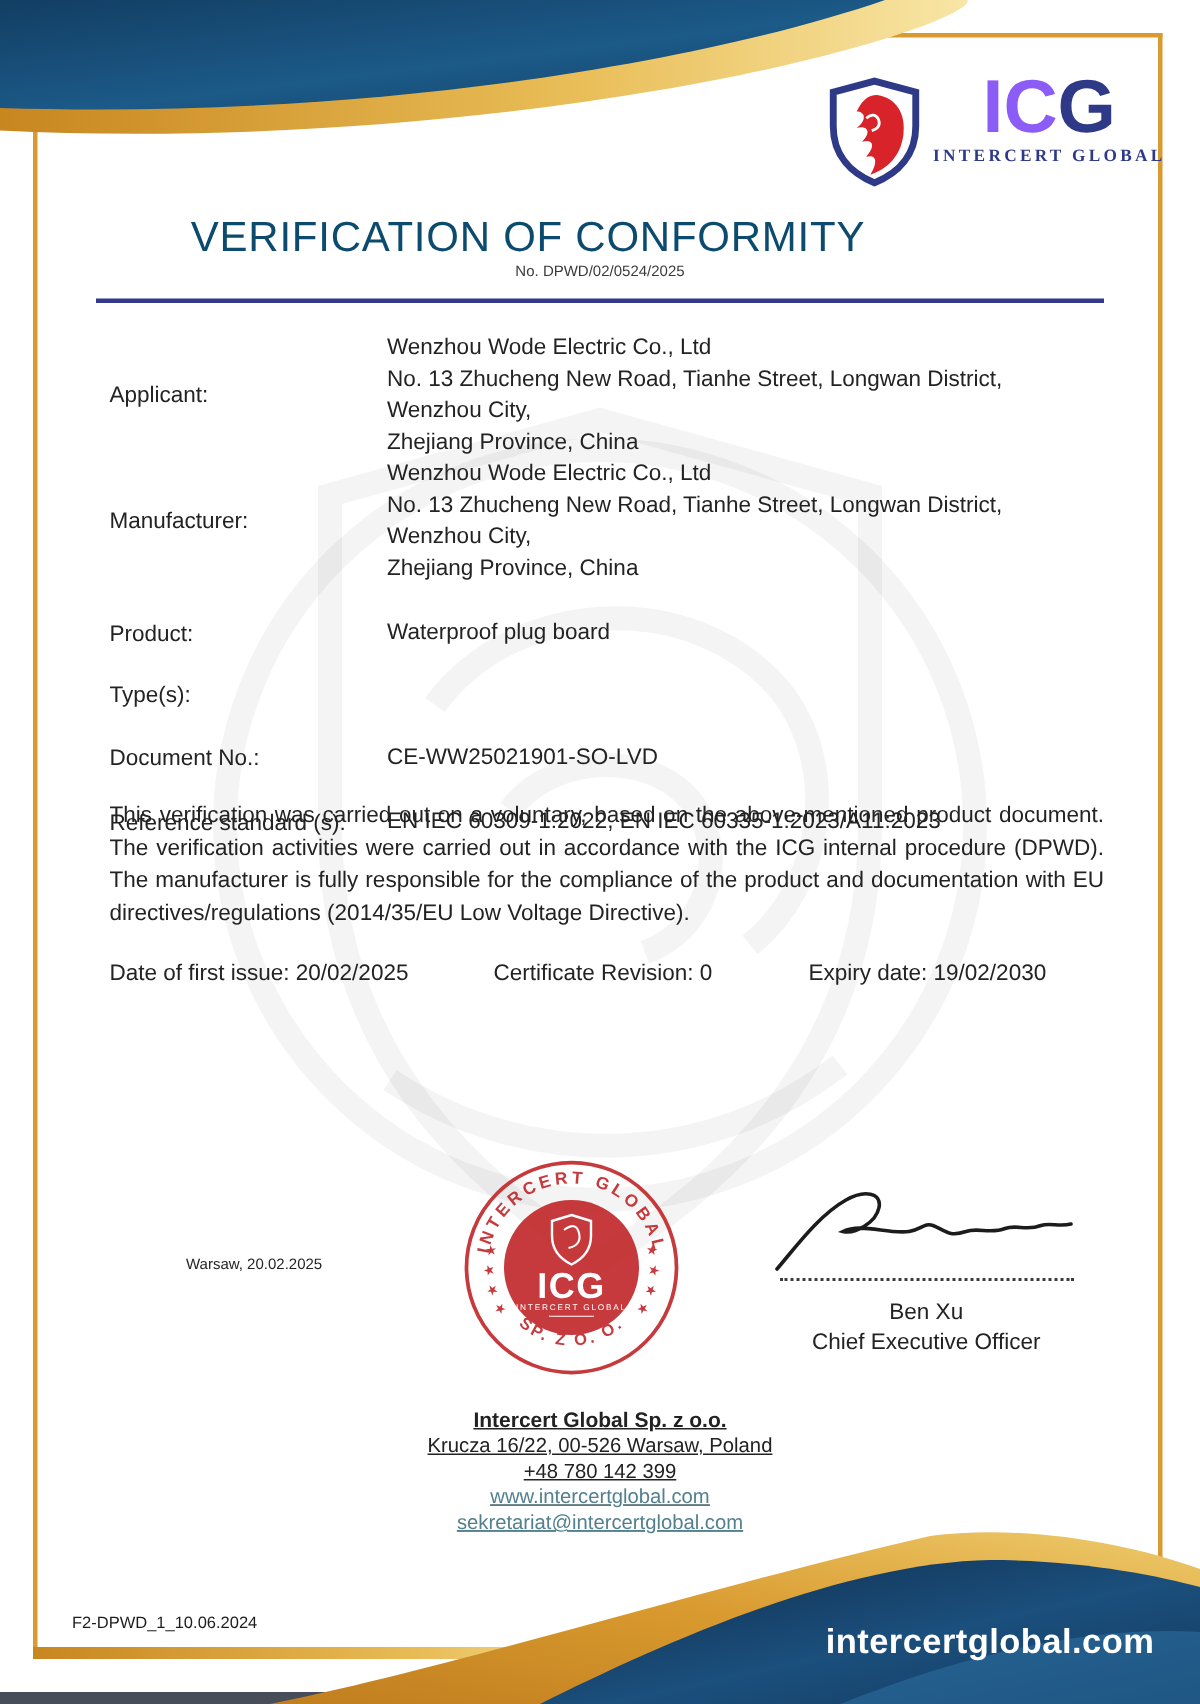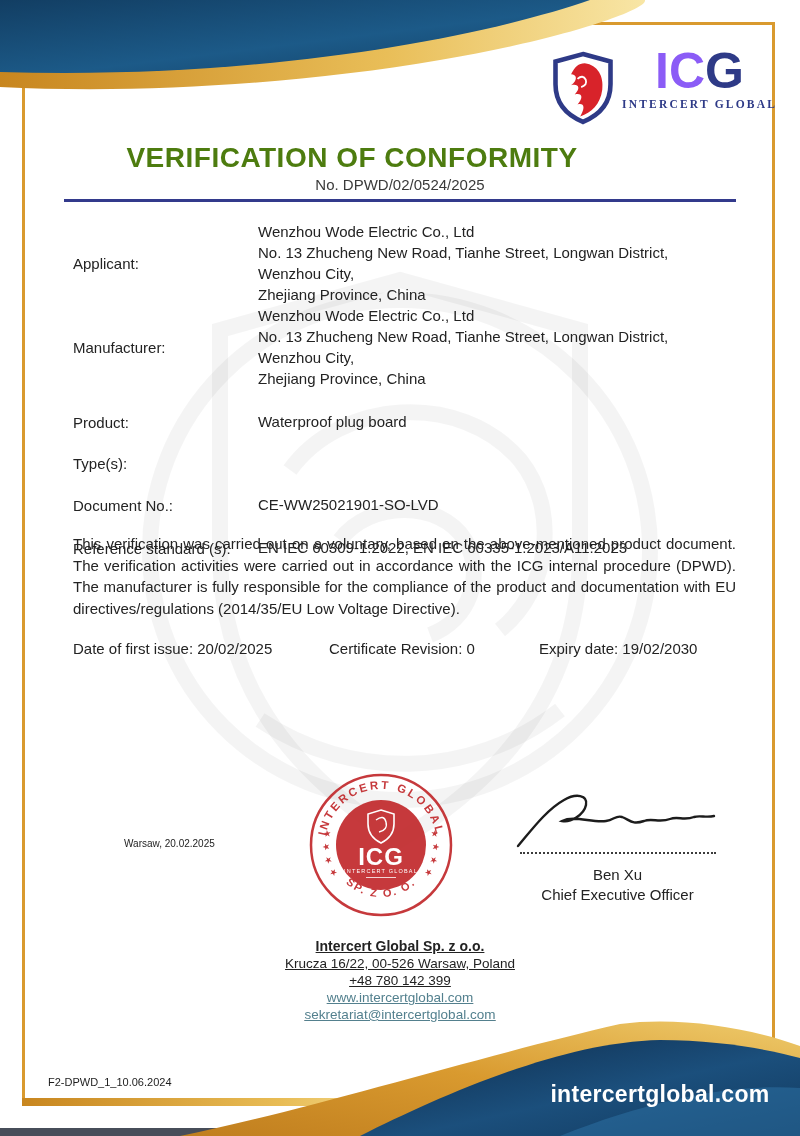--- a/index.html
+++ b/index.html
@@ -34,22 +34,22 @@
   
   .logo { left:550px; top:48px; width:200px; height:86px; display:flex; align-items:flex-start; z-index:3; }
   .logo-shield { width:66px; height:76px; flex:none; margin-top:2px; }
   .logo-text { margin-left:6px; display:flex; flex-direction:column; align-items:center; }
   .logo-icg { font-size:50px; font-weight:800; line-height:0.92; letter-spacing:0px; font-family:"Liberation Sans",sans-serif; }
   .logo-icg .red { color:#8b5cf6; }
   .logo-icg .navy { color:#2E3A87; }
   .logo-sub { font-family:"Liberation Serif", serif; font-size:11.5px; font-weight:700; color:#2E3A87; letter-spacing:2.2px; margin-top:4px; white-space:nowrap; }
 
   
-  .title { left:0; top:142px; width:704px; text-align:center; font-size:28px; font-weight:700; color:#4d7c0f; letter-spacing:0.5px; z-index:3; }
-  .cert-no { left:0; top:176px; width:800px; text-align:center; font-size:15px; color:#3A3A3A; z-index:3; }
+  .title { left:0; top:142px; width:704px; text-align:center; font-size:28px; font-weight:400; color:#0c4a6e; letter-spacing:0.5px; z-index:3; }
+  .cert-no { left:0; top:176px; width:800px; text-align:center; font-size:10px; color:#3A3A3A; z-index:3; }
   .head-rule { left:64px; top:199px; width:672px; height:3px; background:#333A8C; z-index:3; }
 
   
   .fields { left:73px; top:221px; width:662px; z-index:3; font-size:15px; }
   .frow { display:grid; grid-template-columns:185px 1fr; align-items:center; }
   .frow .flabel { align-self:center; }
   .fline { line-height:21px; }
   .frow.single { margin-top:23px; }
   .frow.single .fline { line-height:20px; }
 

